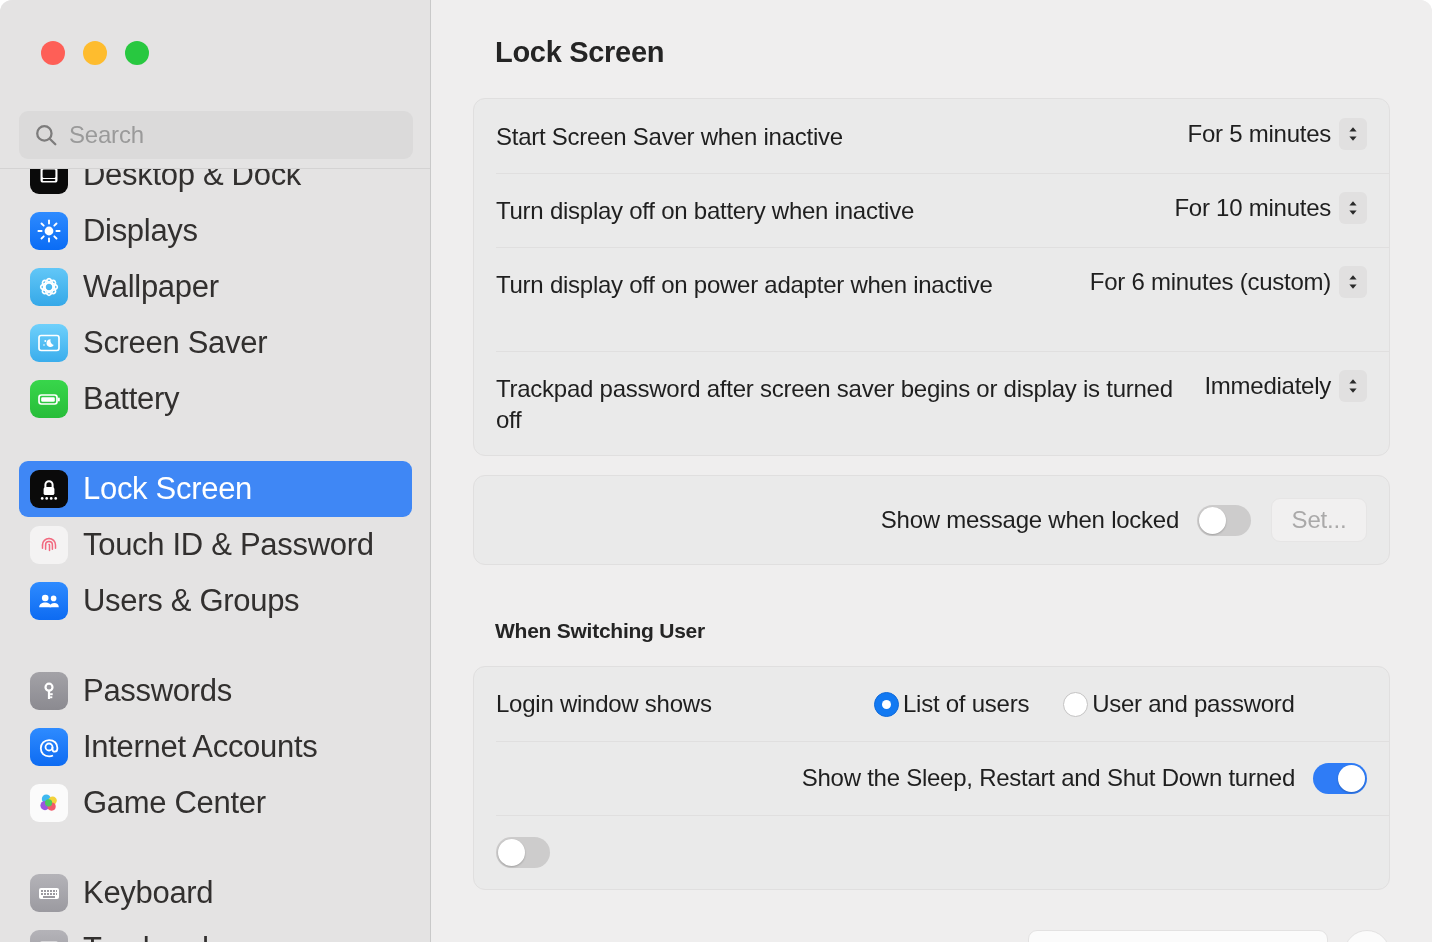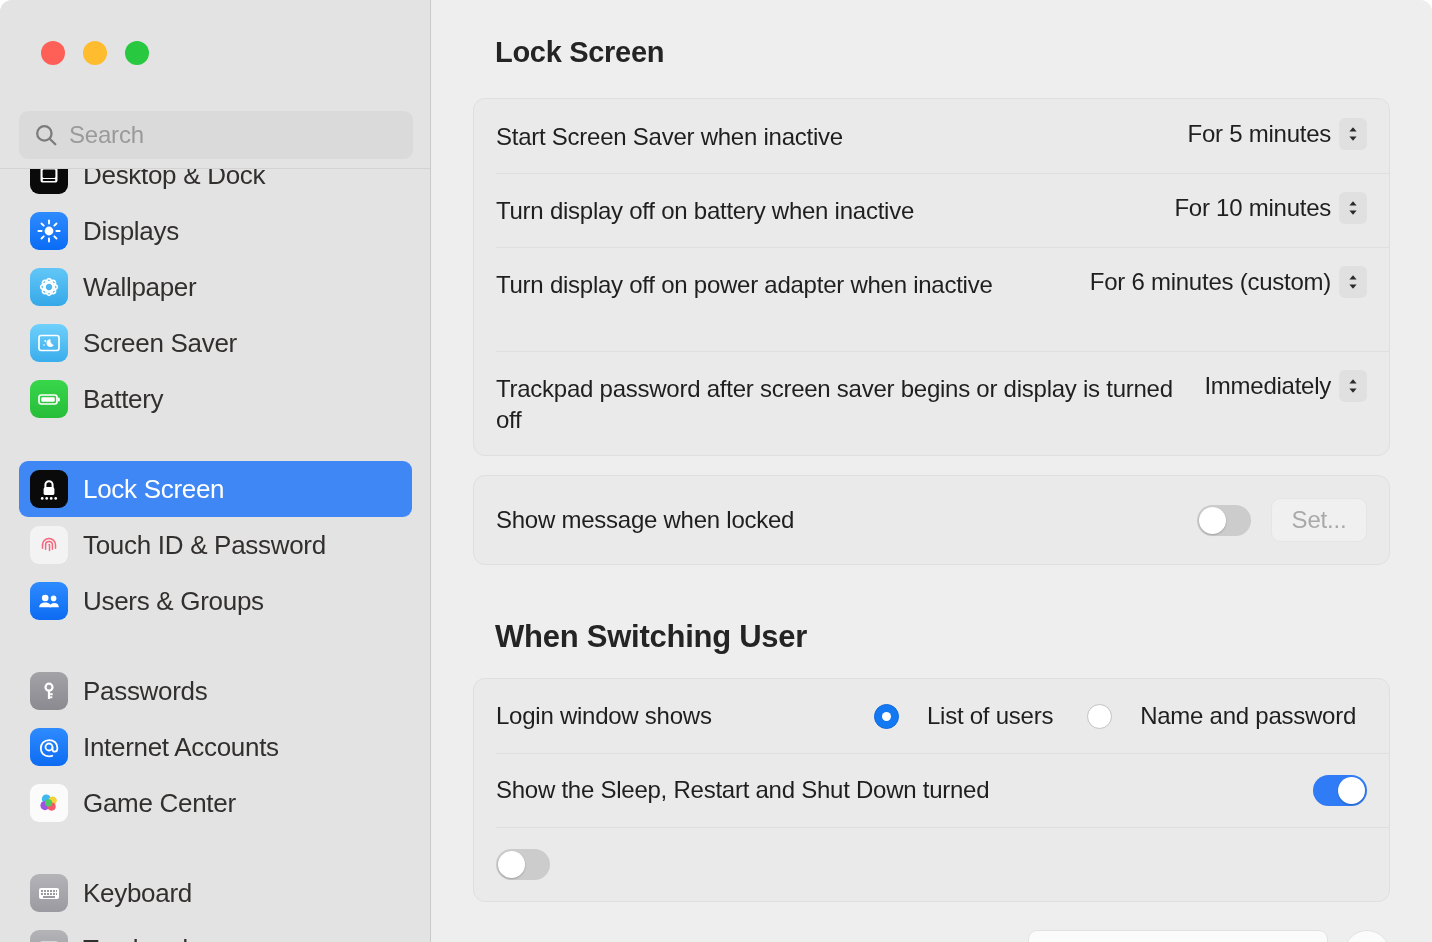--- a/index.html
+++ b/index.html
@@ -69,21 +69,21 @@
   }
   .nav-item.selected { background: #3f87f5; }
   .nav-ico {
     width: 38px; height: 38px; flex: 0 0 38px;
     border-radius: 9px;
     margin-right: 15px;
     display: flex; align-items: center; justify-content: center;
     overflow: hidden;
   }
   .nav-label {
-    font-size: 26px; color: #32302f; letter-spacing: -0.3px;
+    font-size: 31px; color: #32302f; letter-spacing: -0.3px;
     white-space: nowrap;
   }
   .nav-item.selected .nav-label { color: #ffffff; }
 
   
   .ic-desktop { background: #0a0a0a; }
   .ic-displays { background: linear-gradient(180deg,#2e8bff,#0a6cf5); }
   .ic-wallpaper { background: linear-gradient(180deg,#62c7f7,#35a8e8); }
   .ic-screensaver { background: linear-gradient(180deg,#6fd0fb,#3aadec); }
   .ic-battery { background: linear-gradient(180deg,#38d64b,#27bd39); }
@@ -177,47 +177,47 @@
     margin-left: 20px;
     min-width: 96px; height: 44px;
     background: #f1f0f0;
     border: 1px solid #e6e5e5;
     border-radius: 9px;
     display: flex; align-items: center; justify-content: center;
     font-size: 24px; color: #aaa9a9; letter-spacing: -0.2px;
   }
 
   .section-title {
-    font-size: 31px; font-weight: bold; color: #242424;
+    font-size: 21px; font-weight: bold; color: #242424;
     letter-spacing: -0.25px;
     margin-top: 54px; margin-left: 22px;
   }
 
   .radio-group { display: flex; align-items: center; gap: 34px; }
-  .radio-opt { display: flex; align-items: center; gap: 28px; }
+  .radio-opt { display: flex; align-items: center; gap: 4px; }
   .radio {
     width: 25px; height: 25px; border-radius: 50%;
     background: #ffffff;
     border: 1px solid #c4c3c3;
     display: flex; align-items: center; justify-content: center;
     flex: 0 0 25px;
   }
   .radio.checked { background: #1279f2; border-color: #0f6ada; }
   .radio.checked::after {
     content: ""; width: 9px; height: 9px; border-radius: 50%; background: #fff;
   }
   .radio-label {
     font-size: 24px; color: #1f1f1f; letter-spacing: -0.25px; white-space: nowrap;
   }
 
   .row-login { align-items: center; min-height: 74px; }
   .row-login .row-label { padding-top: 0; flex: 0 0 378px; }
   .row-login .row-ctl { padding-top: 0; }
   .row-switch { align-items: center; }
-  .row-switch .row-label { padding-top: 0; }
+  .row-switch .row-label { padding-top: 0; text-align: right; }
   .row-switch .row-ctl { padding-top: 0; }
 
   
   .bottom-btns {
     position: absolute;
     left: 42px; right: 42px; bottom: -34px;
     display: flex; justify-content: flex-end; align-items: center; gap: 16px;
   }
   .adv-btn {
     width: 300px; height: 46px;
@@ -533,21 +533,21 @@
       <div class="row row-login">
         <div class="row-label">Login window shows</div>
         <div class="row-ctl">
           <div class="radio-group">
             <div class="radio-opt">
               <span class="radio checked"></span>
               <span class="radio-label">List of users</span>
             </div>
             <div class="radio-opt">
               <span class="radio"></span>
-              <span class="radio-label">Name and password</span>
+              <span class="radio-label">User and password</span>
             </div>
           </div>
         </div>
       </div>
 
       <div class="row row-switch">
         <div class="row-label">Show the Sleep, Restart and Shut Down turned</div>
         <div class="row-ctl">
           <div class="toggle on">
             <div class="knob"></div>

